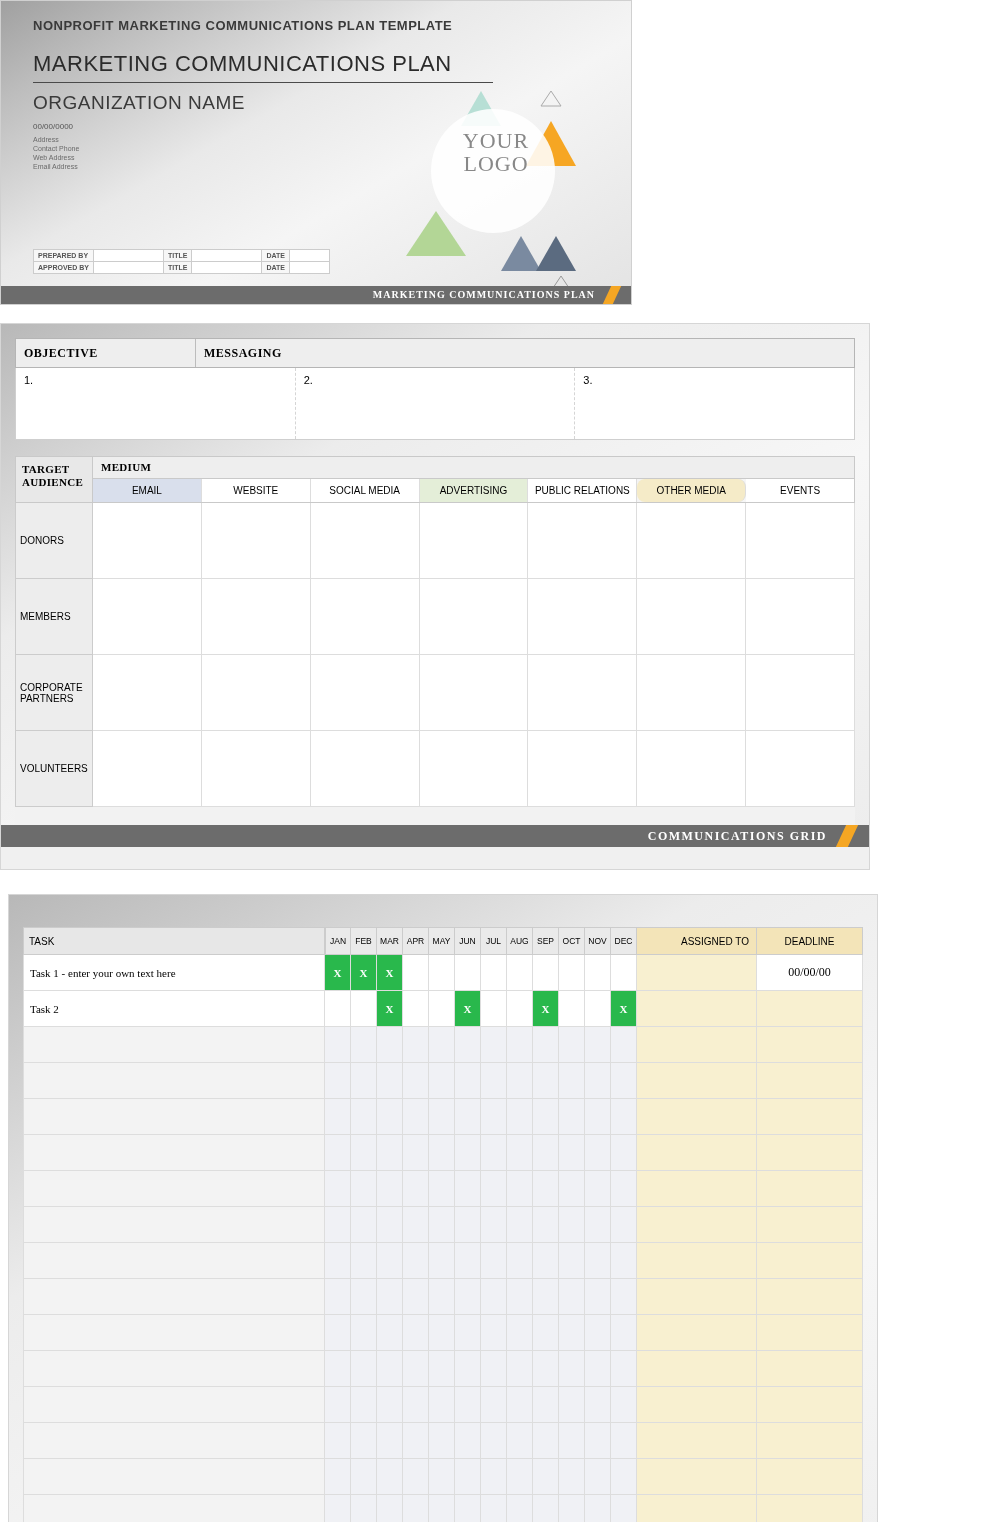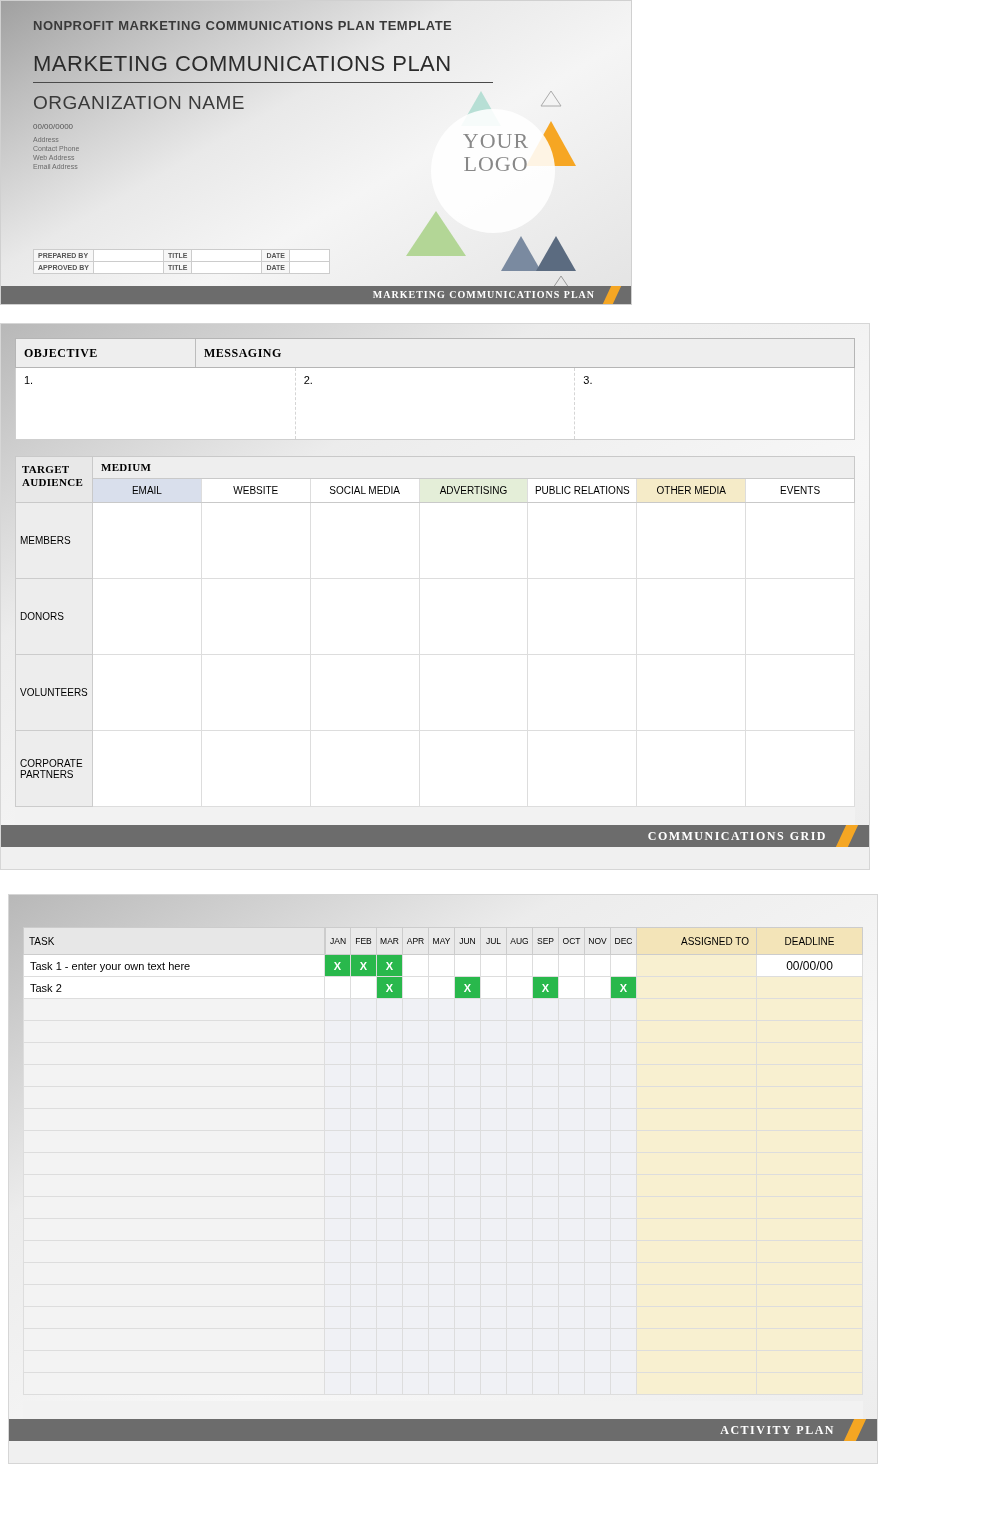--- a/index.html
+++ b/index.html
@@ -81,21 +81,21 @@
   .medium-cols div {
     flex: 1; text-align: center; font-size: 10px; padding: 6px 2px;
     border-right: 1px solid #ddd;
   }
   .medium-cols div:last-child { border-right: 0; }
   .mc-email    { background:#d9dfec; }
   .mc-website  { background:#fff; }
   .mc-social   { background:#fff; }
   .mc-adv      { background:#e4eed8; }
   .mc-pr       { background:#fff; }
-  .mc-other    { background:#f5ebc8; }
+  .mc-other    { background:#f5ebc8;border-radius:8px; }
   .mc-events   { background:#fff; }
   
   .aud-row { display: flex; height: 76px; }
   .aud-row .aud-name {
     width: 78px; background: #ededed; border: 1px solid #ccc; border-top: 0;
     font-size: 10px; display: flex; align-items: center; padding: 4px;
   }
   .aud-row .cell {
     flex: 1; background: #fff; border: 1px solid #ddd; border-top: 0; border-left: 0;
   }
@@ -120,21 +120,21 @@
   .activity .deadline-col { flex: 1; }
   .activity .head-row div {
     border: 1px solid #ccc; border-left:0; display:flex; align-items:center; padding:0 5px;
     background: #e7e7e7;
   }
   .activity .head-row div:first-child { border-left:1px solid #ccc; }
   .activity .head-row .month-col { justify-content:center; font-size:8.5px; background:#eaeaea; }
   .activity .head-row .assigned-col { background:#f3e4b8;padding-left:44px; }
   .activity .head-row .deadline-col { background:#f3e4b8; justify-content:center; }
   
-  .activity .data-row { display:flex; height: 22px; font-size:11px; }
+  .activity .data-row { display:flex; height: 36px; font-size:11px;font-family:Liberation Serif, serif; }
   .activity .data-row div { border:1px solid #ddd; border-top:0; border-left:0; }
   .activity .data-row div:first-child { border-left:1px solid #ddd; }
   .activity .data-row .task-col { background:#fff; padding:2px 6px; display:flex; align-items:center; }
   .activity .data-row .month-col { display:flex; align-items:center; justify-content:center; background:#fff; }
   .activity .data-row .month-col.x { background:#29b84c; color:#fff; font-weight:700; }
   .activity .data-row .assigned-col { background:#f8f0d0; }
   .activity .data-row .deadline-col { background:#fff; text-align:center; font-size:12px; display:flex; align-items:center; justify-content:center; }
   .activity .data-row.empty .task-col,
   .activity .data-row.empty .month-col { background:#fff; }
   .activity .data-row.empty .task-col { background:#f3f3f3; }
@@ -218,51 +218,51 @@
               <div class="mc-social">SOCIAL MEDIA</div>
               <div class="mc-adv">ADVERTISING</div>
               <div class="mc-pr">PUBLIC RELATIONS</div>
               <div class="mc-other">OTHER MEDIA</div>
               <div class="mc-events">EVENTS</div>
             </div>
         </div>
       </div>
       <div id="aud-rows">
           <div class="aud-row">
-            <div class="aud-name">MEMBERS</div>
+            <div class="aud-name">DONORS</div>
             <div class="cell"></div>
             <div class="cell"></div>
             <div class="cell"></div>
             <div class="cell"></div>
             <div class="cell"></div>
             <div class="cell"></div>
             <div class="cell"></div>
           </div>
           <div class="aud-row">
-            <div class="aud-name">DONORS</div>
+            <div class="aud-name">MEMBERS</div>
+            <div class="cell"></div>
+            <div class="cell"></div>
+            <div class="cell"></div>
+            <div class="cell"></div>
+            <div class="cell"></div>
+            <div class="cell"></div>
+            <div class="cell"></div>
+          </div>
+          <div class="aud-row">
+            <div class="aud-name">CORPORATE PARTNERS</div>
             <div class="cell"></div>
             <div class="cell"></div>
             <div class="cell"></div>
             <div class="cell"></div>
             <div class="cell"></div>
             <div class="cell"></div>
             <div class="cell"></div>
           </div>
           <div class="aud-row">
             <div class="aud-name">VOLUNTEERS</div>
-            <div class="cell"></div>
-            <div class="cell"></div>
-            <div class="cell"></div>
-            <div class="cell"></div>
-            <div class="cell"></div>
-            <div class="cell"></div>
-            <div class="cell"></div>
-          </div>
-          <div class="aud-row">
-            <div class="aud-name">CORPORATE PARTNERS</div>
             <div class="cell"></div>
             <div class="cell"></div>
             <div class="cell"></div>
             <div class="cell"></div>
             <div class="cell"></div>
             <div class="cell"></div>
             <div class="cell"></div>
           </div>
         </div>
       <div class="small-spacer-row"></div>

